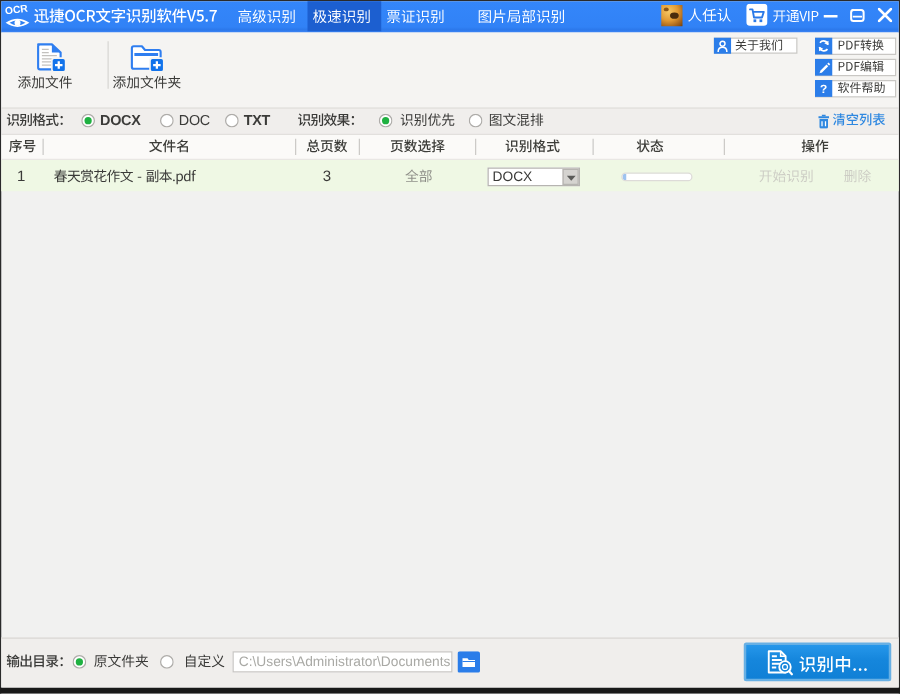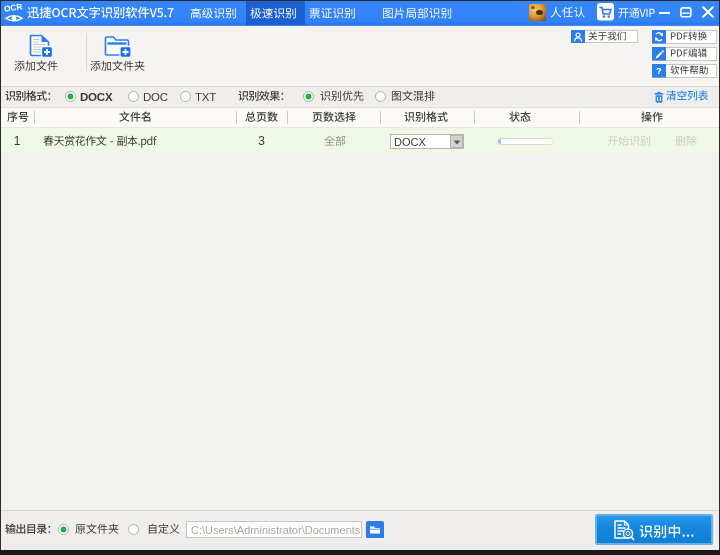--- a/index.html
+++ b/index.html
@@ -201,21 +201,21 @@
   </svg>
 <svg class="abs" style="left:303px;top:91px" width="11" height="11" viewBox="0 0 11 11">
     <circle cx="5.5" cy="5.5" r="5" fill="#fff" stroke="#aeaca9" stroke-width="1"></circle>
     <circle cx="5.5" cy="5.5" r="2.9" fill="#1fb141"></circle>
   </svg>
 <svg class="abs" style="left:375px;top:91px" width="11" height="11" viewBox="0 0 11 11">
     <circle cx="5.5" cy="5.5" r="5" fill="#fff" stroke="#aeaca9" stroke-width="1"></circle>
   </svg>
 <div class="abs" style="left:80px;top:90.5px;font-size:11.5px;letter-spacing:-0.2px;font-weight:bold;color:#3b3b39">DOCX</div>
 <div class="abs" style="left:143px;top:90.5px;font-size:11.5px;letter-spacing:-0.2px;font-weight:normal;color:#3b3b39">DOC</div>
-<div class="abs" style="left:195px;top:90.5px;font-size:11.5px;letter-spacing:-0.2px;font-weight:normal;color:#3b3b39">TXT</div>
+<div class="abs" style="left:195px;top:90.5px;font-size:11.5px;letter-spacing:-0.2px;font-weight:bold;color:#3b3b39">TXT</div>
 <svg class="abs" style="left:654px;top:91px" width="10" height="12" viewBox="0 0 10 12">
 <path d="M3.5 0.8 H6.5 V2 H3.5 Z" fill="#2f88e0"></path>
 <rect x="0.8" y="2" width="8.4" height="1.6" fill="#2f88e0"></rect>
 <path d="M1.6 4.2 H8.4 V10.6 Q8.4 11.8 7.2 11.8 H2.8 Q1.6 11.8 1.6 10.6 Z" fill="#2f88e0"></path>
 <path d="M3.6 6 V10 M6.4 6 V10" stroke="#fff" stroke-width="1"></path>
   </svg>
 <div class="abs" style="left:1px;top:108px;width:718px;height:19.5px;background:#fbfaf8;border-bottom:1px solid #e9e7e4"></div>
 <div class="abs" style="left:34px;top:111px;width:1px;height:13px;background:#cccac7"></div>
 <div class="abs" style="left:236px;top:111px;width:1px;height:13px;background:#cccac7"></div>
 <div class="abs" style="left:287px;top:111px;width:1px;height:13px;background:#cccac7"></div>

